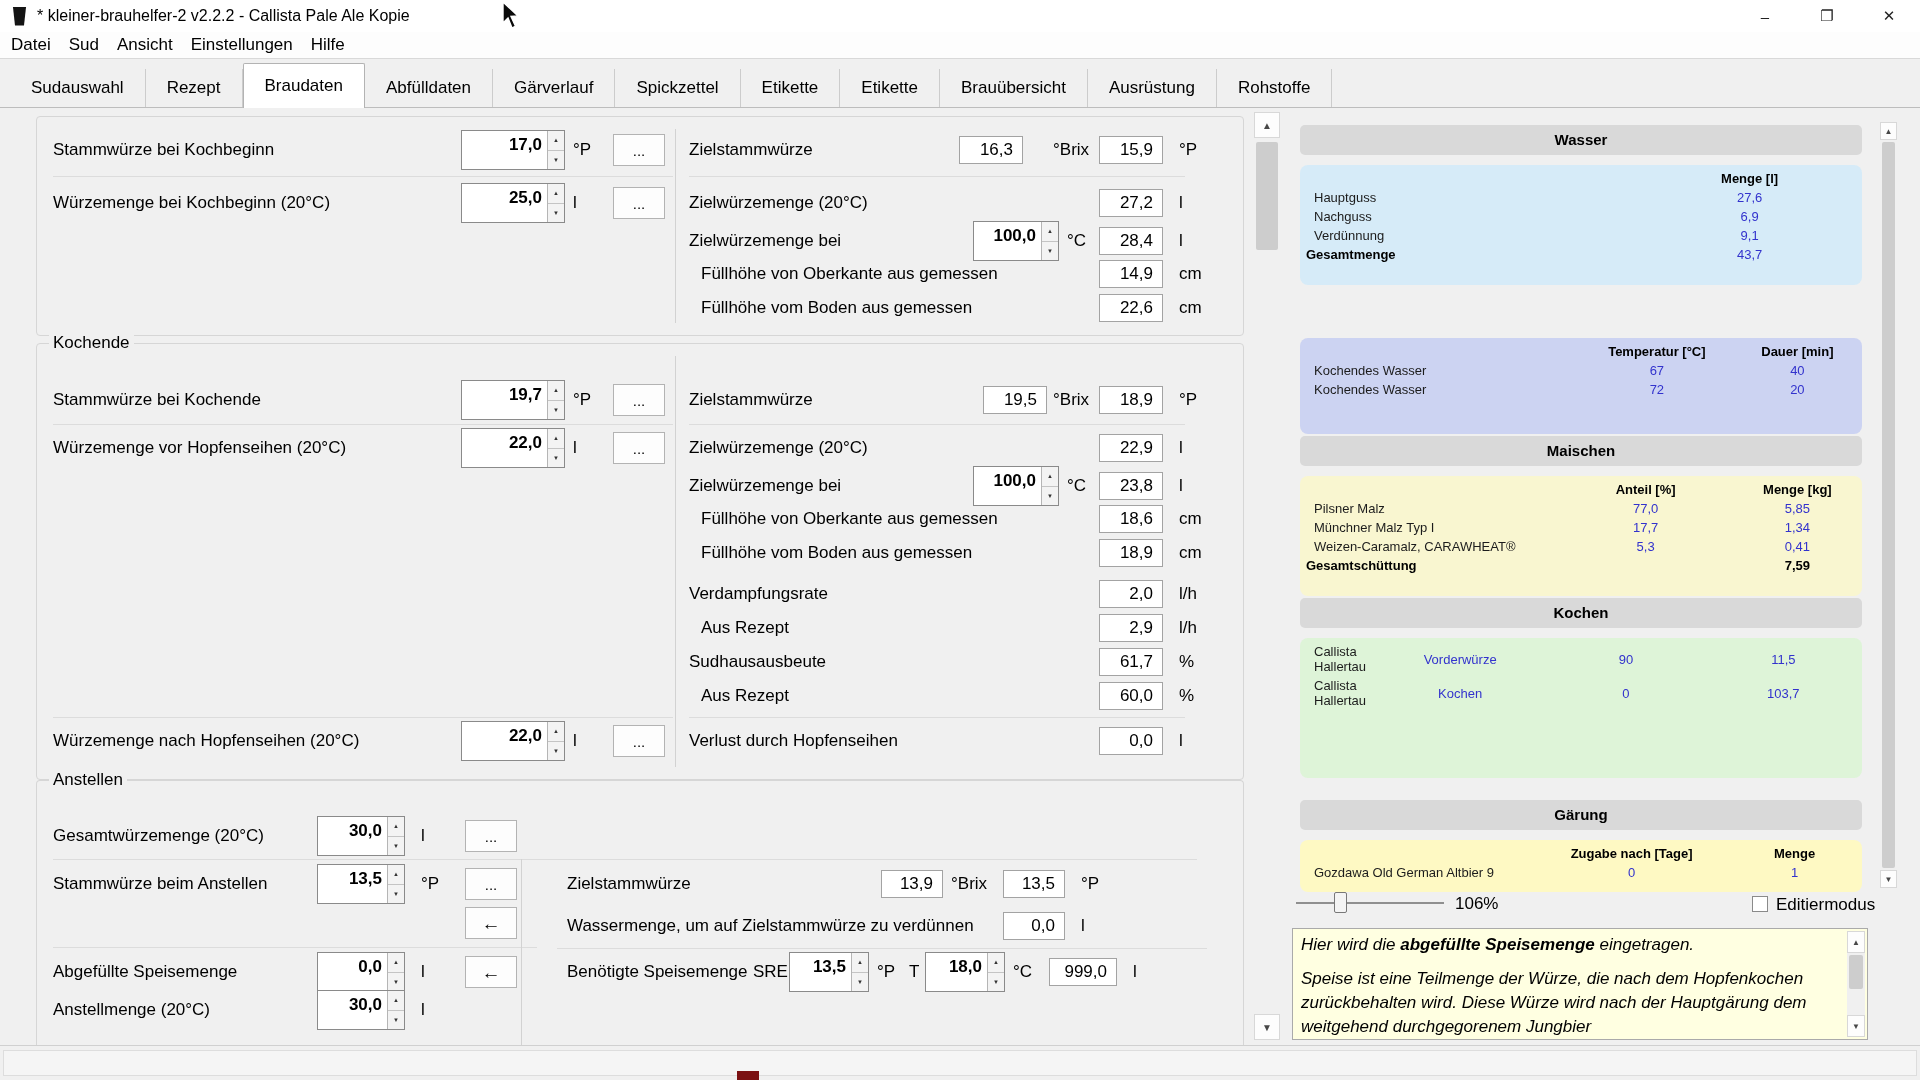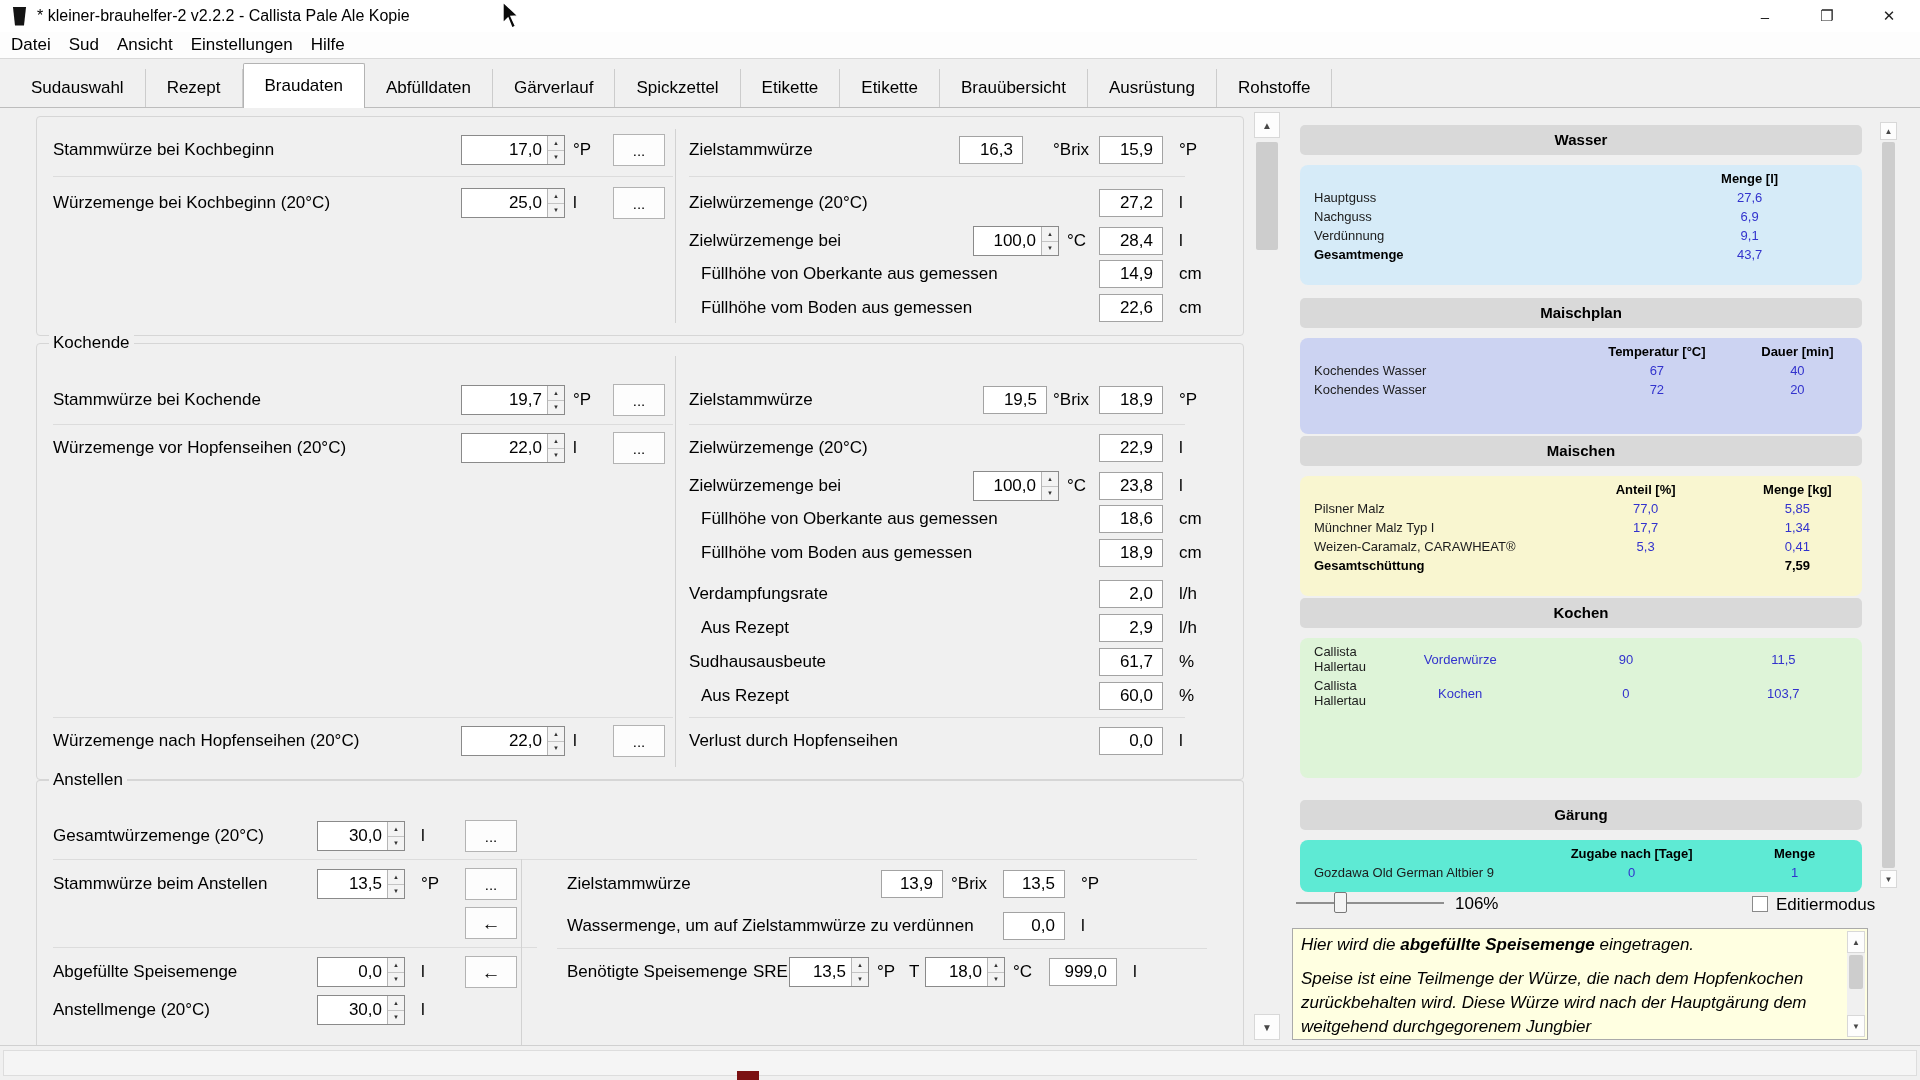--- a/index.html
+++ b/index.html
@@ -34,22 +34,22 @@
 
   .groupbox { position:absolute; left:36px; width:1208px; border:1px solid #d6d6d6;
     border-radius:4px; }
   .grouplabel { position:absolute; top:-11px; left:12px; background:#f0f0f0;
     padding:0 4px; font-size:17px; }
 
   .frow { position:absolute; left:0; right:0; height:34px; }
   .lbl { position:absolute; top:50%; transform:translateY(-50%); font-size:17px; white-space:nowrap; }
   .unit { position:absolute; top:50%; transform:translateY(-50%); font-size:17px; white-space:nowrap; }
 
-  .spinbox { position:absolute; top:50%; transform:translateY(-50%); height:30px;
-    background:#fff; border:1px solid #8a8a8a; display:flex; }
+  .spinbox { position:absolute; top:50%; transform:translateY(-50%); height:40px;
+    background:#fff; border:1px solid #8a8a8a; display:flex;font-weight:bold; }
   .spinval { flex:1; text-align:right; font-size:17px; line-height:28px; padding-right:5px; }
   .spinbtns { width:17px; display:flex; flex-direction:column; border-left:1px solid #b5b5b5; }
   .sb { flex:1; display:flex; align-items:center; justify-content:center;
     font-size:6px; color:#333; background:#f3f3f3; }
   .sb + .sb { border-top:1px solid #c4c4c4; }
 
   .rofield { position:absolute; top:50%; transform:translateY(-50%); height:28px;
     line-height:26px; background:#fff; border:1px solid #a3a3a3; text-align:right;
     padding-right:9px; font-size:17px; }
 
@@ -71,26 +71,26 @@
   
   .pill { position:absolute; left:1300px; width:562px; height:30px; background:#d9d9d9;
     border-radius:5px; text-align:center; font-weight:bold; font-size:15px; line-height:30px; }
   .stable { position:absolute; left:1300px; width:562px; border-radius:8px; padding:4px 0 6px 0; }
   .stable table { width:100%; border-collapse:collapse; table-layout:fixed; }
   .stable td { font-size:13px; padding:2px 0; vertical-align:middle; }
   .stable td.name { padding-left:14px; color:#1c1c1c; }
   .stable td.hdr { font-weight:bold; text-align:center; color:#000; }
   .stable td.val { text-align:center; color:#3232cd; }
   .stable td.valb { text-align:center; font-weight:bold; color:#000; }
-  .stable td.nameb { padding-left:14px; font-weight:bold; color:#000; }
+  .stable td.nameb { padding-left:6px; font-weight:bold; color:#000; }
   .t-blue { background:#d6ebf8; }
   .t-purple { background:#ccd3f2; }
   .t-yellow { background:#f9f6d0; }
   .t-green { background:#def4d8; }
-  .t-tan { background:#5eead4; }
+  .t-tan { background:#fef9c3; }
 
   
   .slider-track { position:absolute; height:2px; background:#8f8f8f; }
   .slider-handle { position:absolute; width:13px; height:21px; background:#f4f4f4;
     border:1px solid #787878; border-radius:2px; }
   .zoom-label { position:absolute; font-size:17px; }
   .checkbox { position:absolute; width:16px; height:16px; background:#fff; border:1px solid #8a8a8a; }
   .checkbox-label { position:absolute; font-size:17px; }
 
   
@@ -445,21 +445,20 @@
             <td class="val">9,1</td>
           </tr>
       <tr>
             <td class="nameb">Gesamtmenge</td>
             <td class="val">43,7</td>
           </tr>
     </tbody>
       </table>
   </div>
 
-  <div class="pill" style="top:190px">Maischplan</div>
   <div class="stable t-purple" style="top:230px;height:96px">
     <table>
       <colgroup>
           <col style="width:50%">
           <col style="width:27%">
           <col style="width:23%">
         </colgroup>
       <tbody>
           <tr>
             <td class="name"></td>

